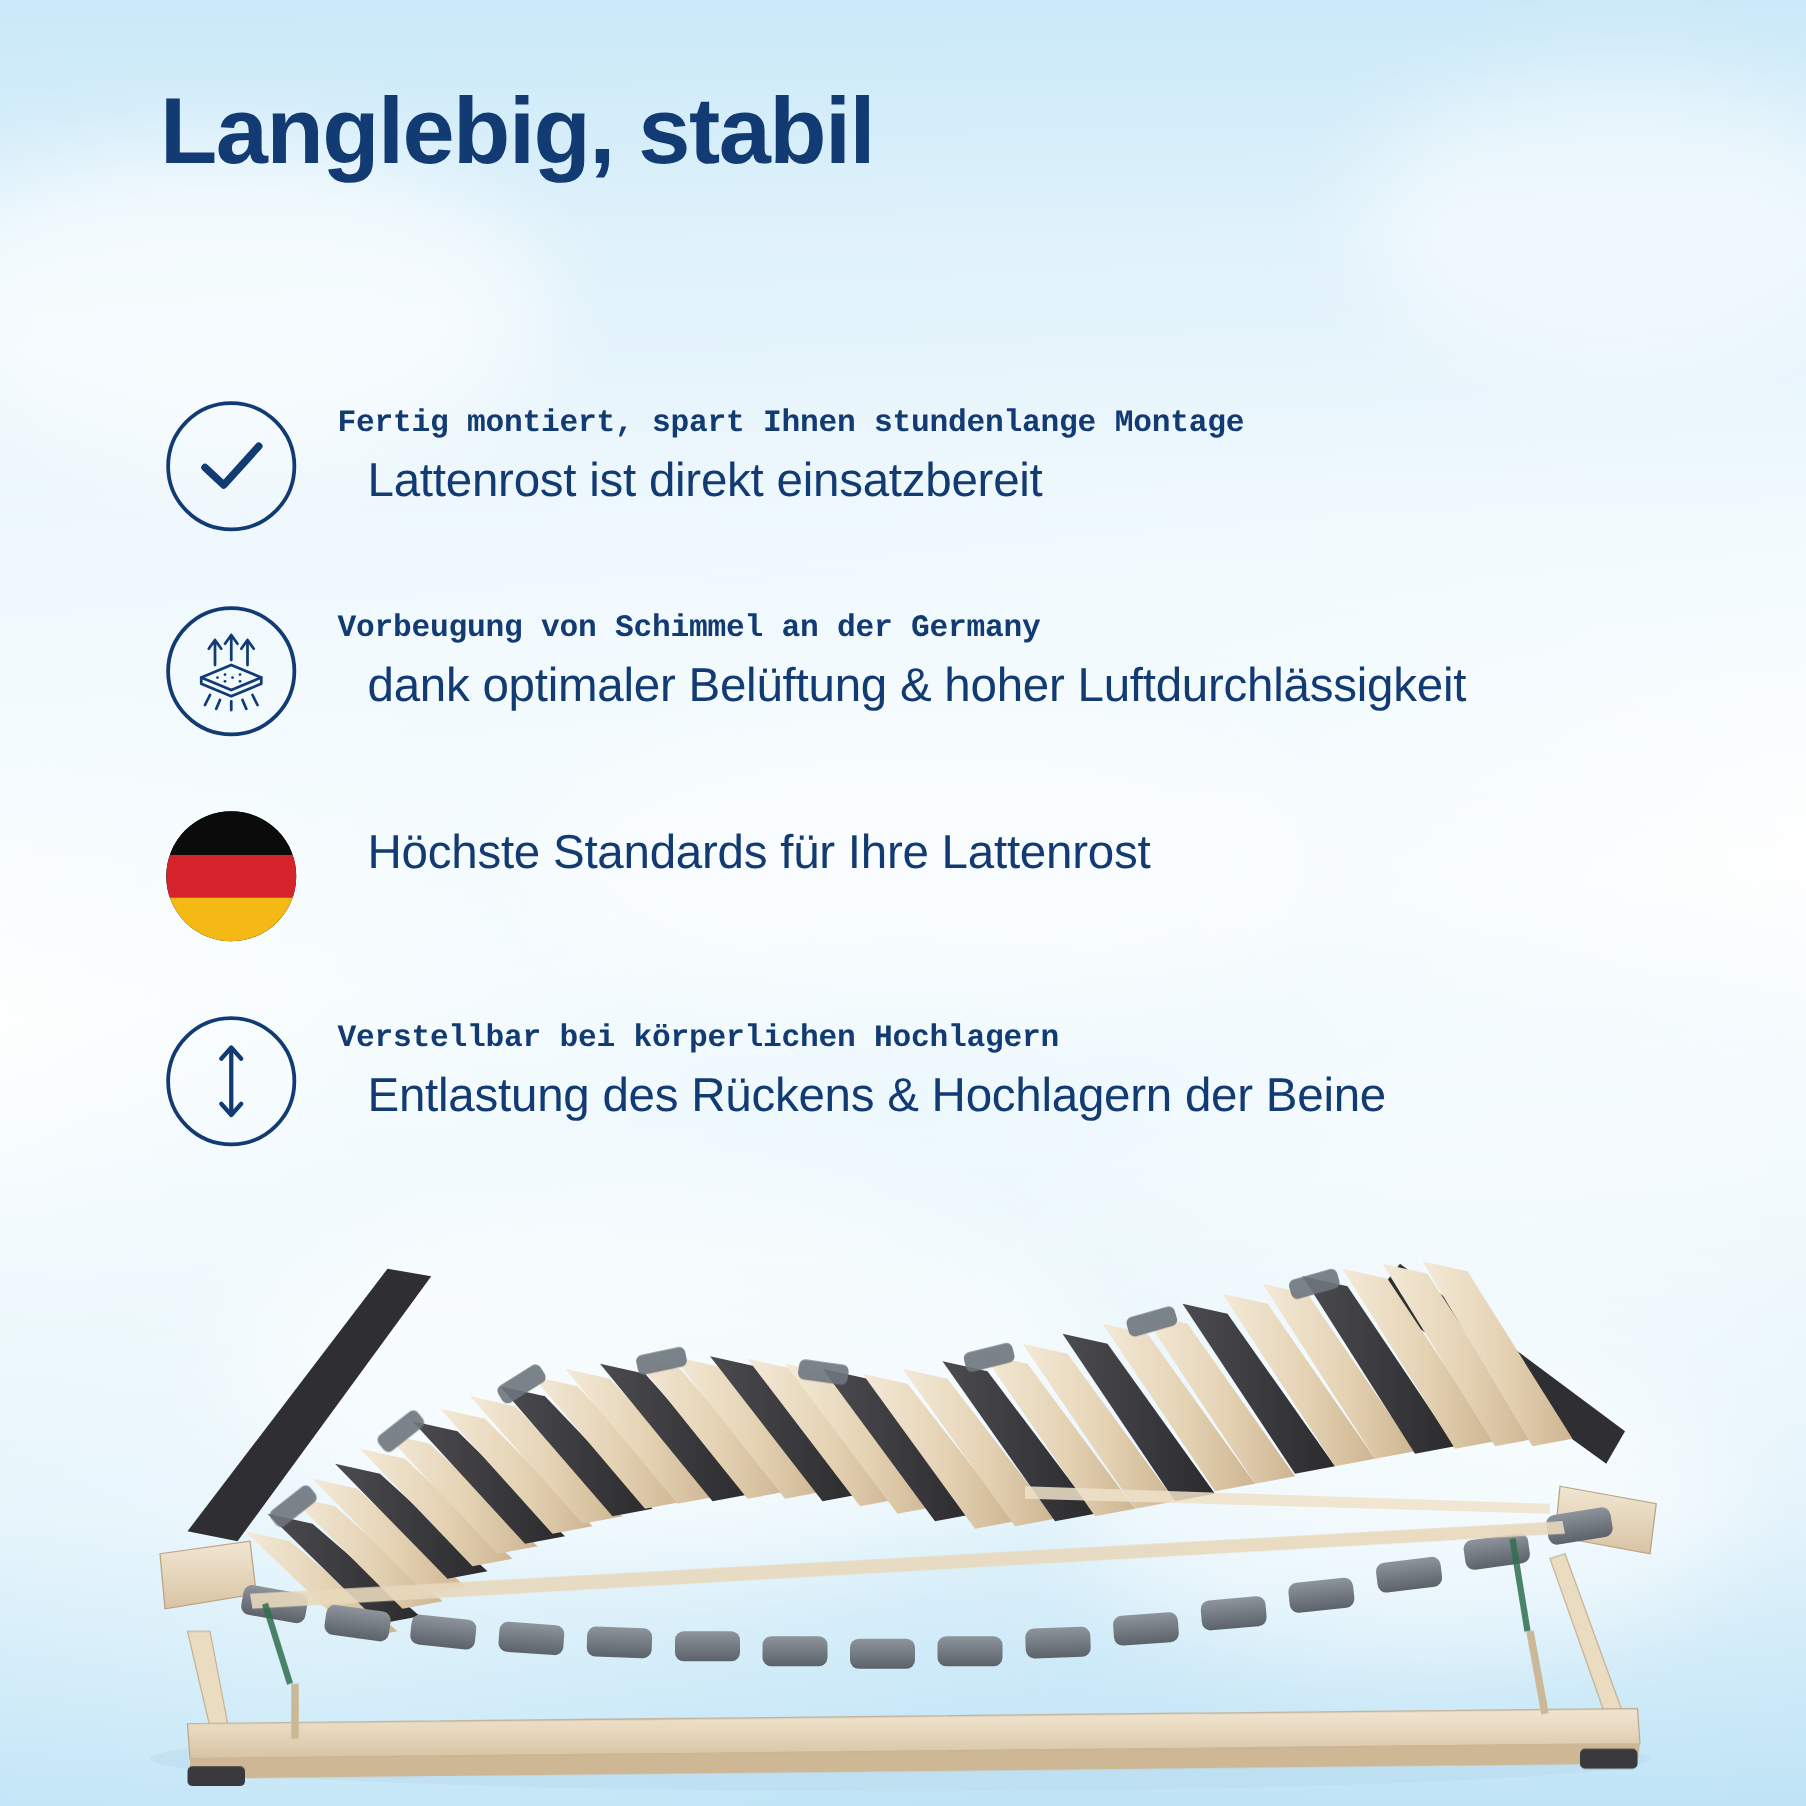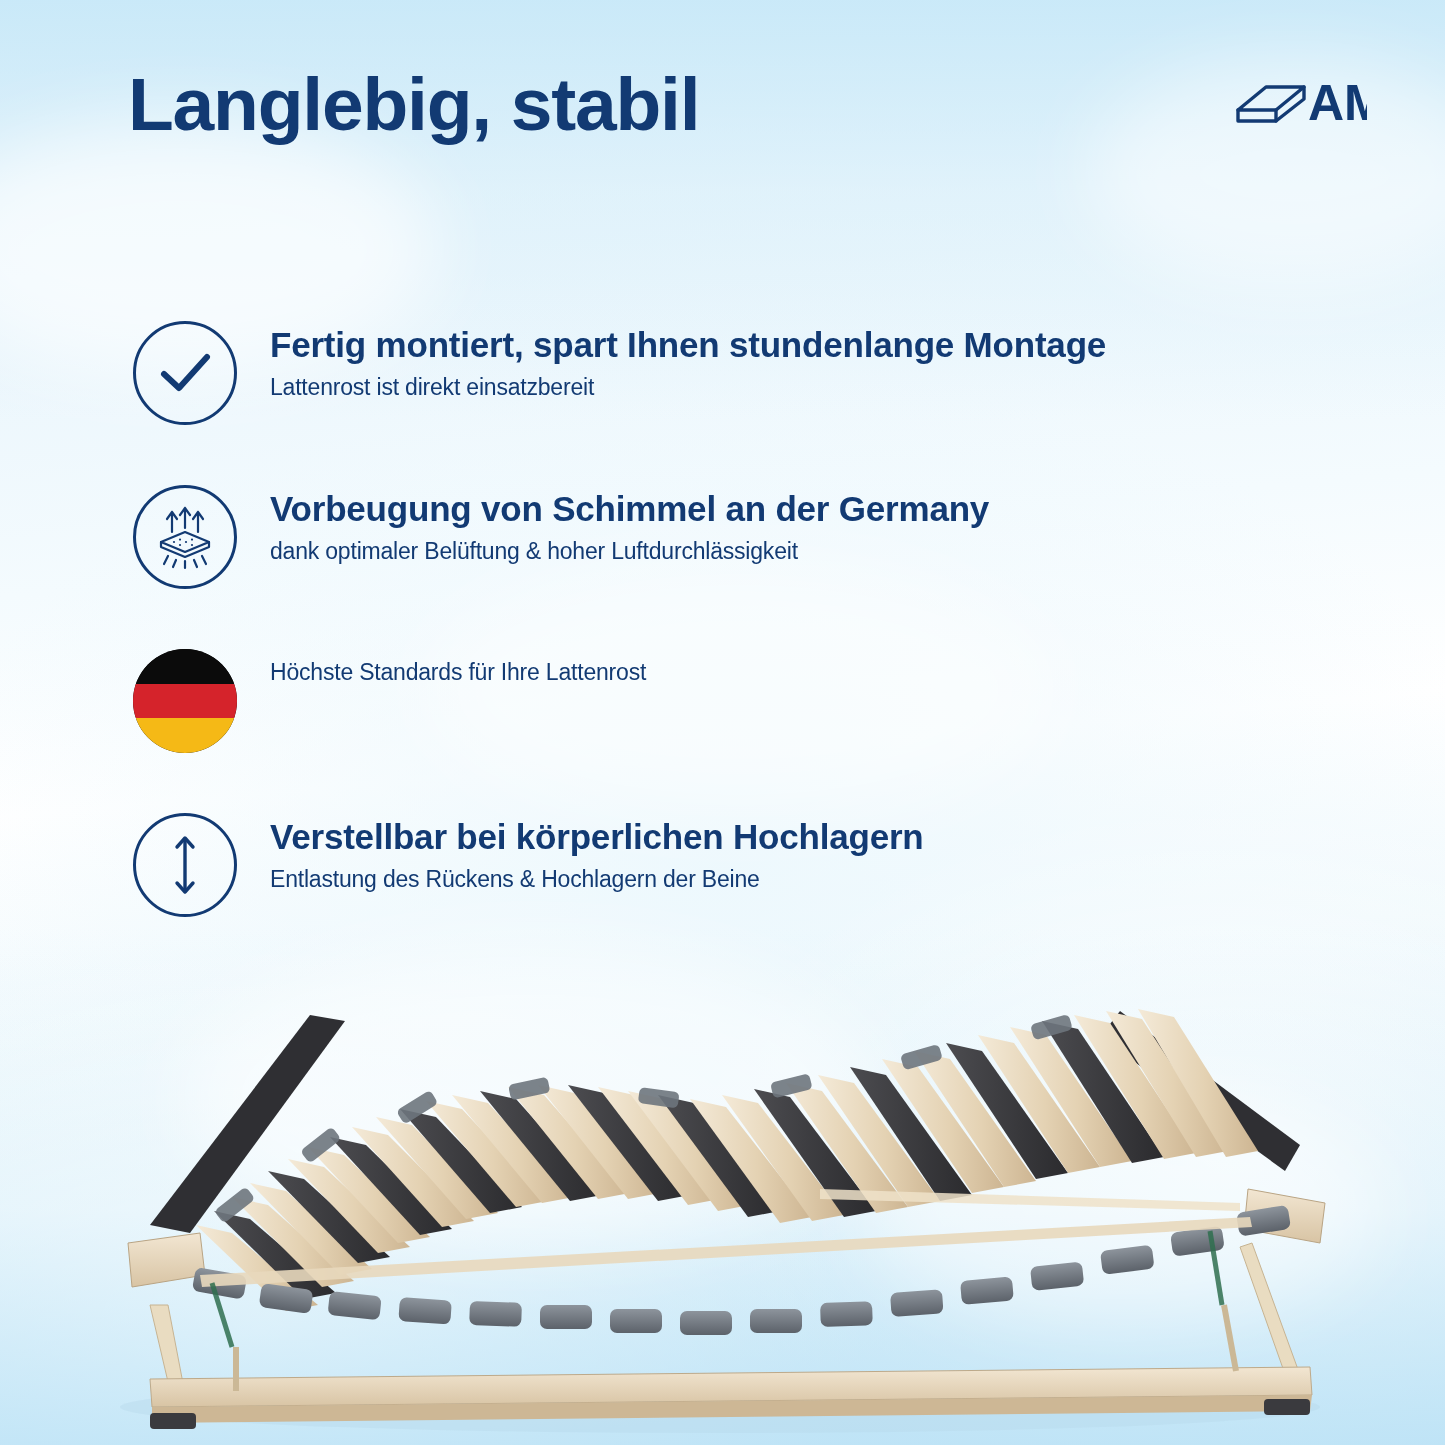--- a/index.html
+++ b/index.html
@@ -111,32 +111,34 @@
     box-shadow: 0 0 0 0 rgba(0,0,0,0);
   }
   .flag-icon .band { position: absolute; left: 0; width: 100%; height: 33.34%; }
   .flag-icon .band.black { top: 0; background: #0b0b0b; }
   .flag-icon .band.red   { top: 33.33%; background: #d5232b; }
   .flag-icon .band.gold  { top: 66.66%; background: #f5b916; }
 
   .feature .texts { padding-top: 8px; }
   .feature .title {
     color: #123a73;
-    font-size: 35px;
+    font-size: 25px;
     font-weight: bold;
     line-height: 1.22;
     letter-spacing: -0.2px;
+    font-family: Liberation Mono, monospace;
   }
   .feature .sub {
     color: #123a73;
-    font-size: 23px;
+    font-size: 38px;
     font-weight: normal;
     line-height: 1.28;
     margin-top: 6px;
     letter-spacing: -0.2px;
+    margin-left: 24px;
   }
 
   
   .product {
     position: absolute;
     left: 0;
     right: 0;
     bottom: 0;
     height: 470px;
   }
@@ -154,30 +156,20 @@
   <div class="cloud c4"></div>
   <div class="cloud c5"></div>
 </div>
 
 <div class="content">
 
   <div class="headline">
     <span>Langlebig, stabil</span><br>
   </div>
 
-  <div class="logo">
-    <svg viewBox="0 0 135 84" xmlns="http://www.w3.org/2000/svg" aria-hidden="true">
-      <g fill="none" stroke="#123a73" stroke-width="3.4" stroke-linejoin="round" stroke-linecap="round">
-        <path d="M6 36 L34 13 L72 13 L44 36 Z"></path>
-        <path d="M6 36 L6 47 L44 47 L44 36"></path>
-        <path d="M44 47 L72 25 L72 13"></path>
-      </g>
-      <text x="76" y="46" font-family="Liberation Sans, sans-serif" font-size="50" font-weight="bold" fill="#123a73">AM</text>
-    </svg>
-  </div>
 
   <div class="features">
 
     <div class="feature">
       <div class="icon-wrap">
         <div class="circle-icon">
           <svg width="62" height="62" viewBox="0 0 62 62" xmlns="http://www.w3.org/2000/svg" aria-hidden="true">
             <path d="M10 32 L25 46 L53 15" fill="none" stroke="#123a73" stroke-width="6" stroke-linecap="round" stroke-linejoin="round"></path>
           </svg>
         </div>

